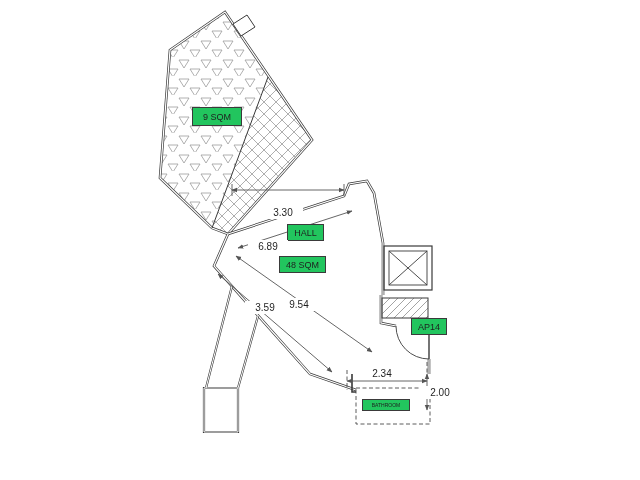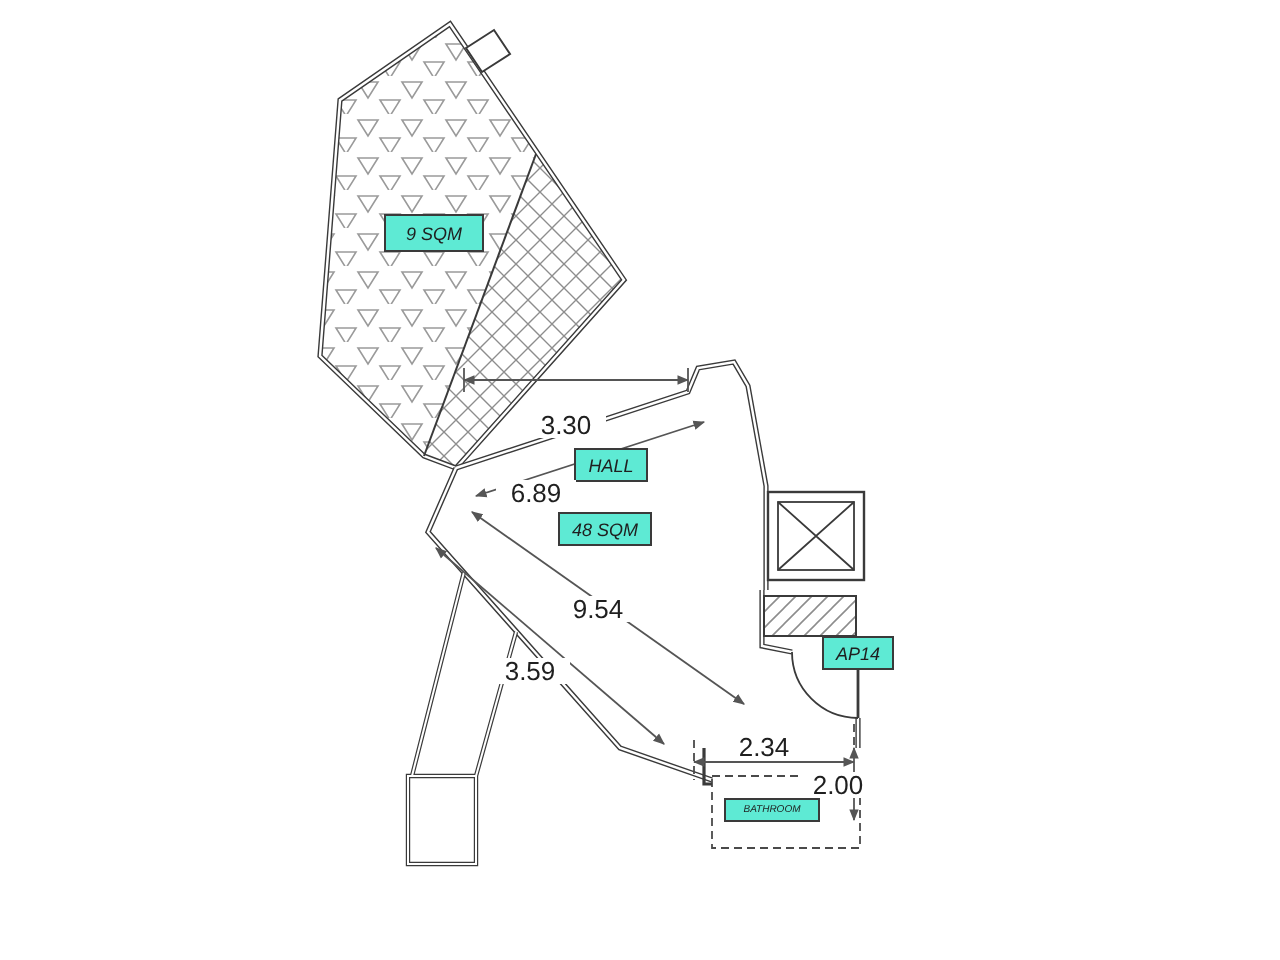--- a/index.html
+++ b/index.html
@@ -13,27 +13,26 @@
   #plan-svg{position:absolute;left:0;top:0;}
   .plan-label{
     position:absolute;
     display:flex;align-items:center;justify-content:center;
     color:#1f1f1f;
     text-align:center;
     white-space:nowrap;
   }
   .boxed{
     border:1px solid #3a3a3a;
-    background:#5eead4;
+    background:#22c55e;
     font-size:9px;
-    font-style:italic;
   }
   .dim{
     background:#ffffff;
-    font-size:13px;
+    font-size:10px;
     padding:0 2px;
   }
   .tiny{font-size:5px;letter-spacing:0;}
 </style>
 </head>
 <body>
 
 <div id="canvas">
 
   <svg id="plan-svg" width="640" height="480" viewBox="0 0 640 480">
@@ -115,19 +114,19 @@
   <div class="plan-label boxed" style="left:411px;top:318px;width:34px;height:15px;">AP14</div>
 
   <div class="plan-label boxed tiny" style="left:362px;top:399px;width:46px;height:10px;">BATHROOM</div>
 
   <div class="plan-label dim" style="left:263px;top:206px;width:36px;height:13px;">3.30</div>
 
   <div class="plan-label dim" style="left:248px;top:240px;width:36px;height:13px;">6.89</div>
 
   <div class="plan-label dim" style="left:279px;top:298px;width:36px;height:13px;">9.54</div>
 
-  <div class="plan-label dim" style="left:245px;top:329px;width:36px;height:13px;text-align:right;">3.59</div>
+  <div class="plan-label dim" style="left:245px;top:301px;width:36px;height:13px;text-align:right;">3.59</div>
 
   <div class="plan-label dim" style="left:362px;top:367px;width:36px;height:13px;">2.34</div>
 
-  <div class="plan-label dim" style="left:399px;top:386px;width:36px;height:13px;">2.00</div>
+  <div class="plan-label dim" style="left:420px;top:386px;width:36px;height:13px;">2.00</div>
 
 </div>
 
 </body></html>

